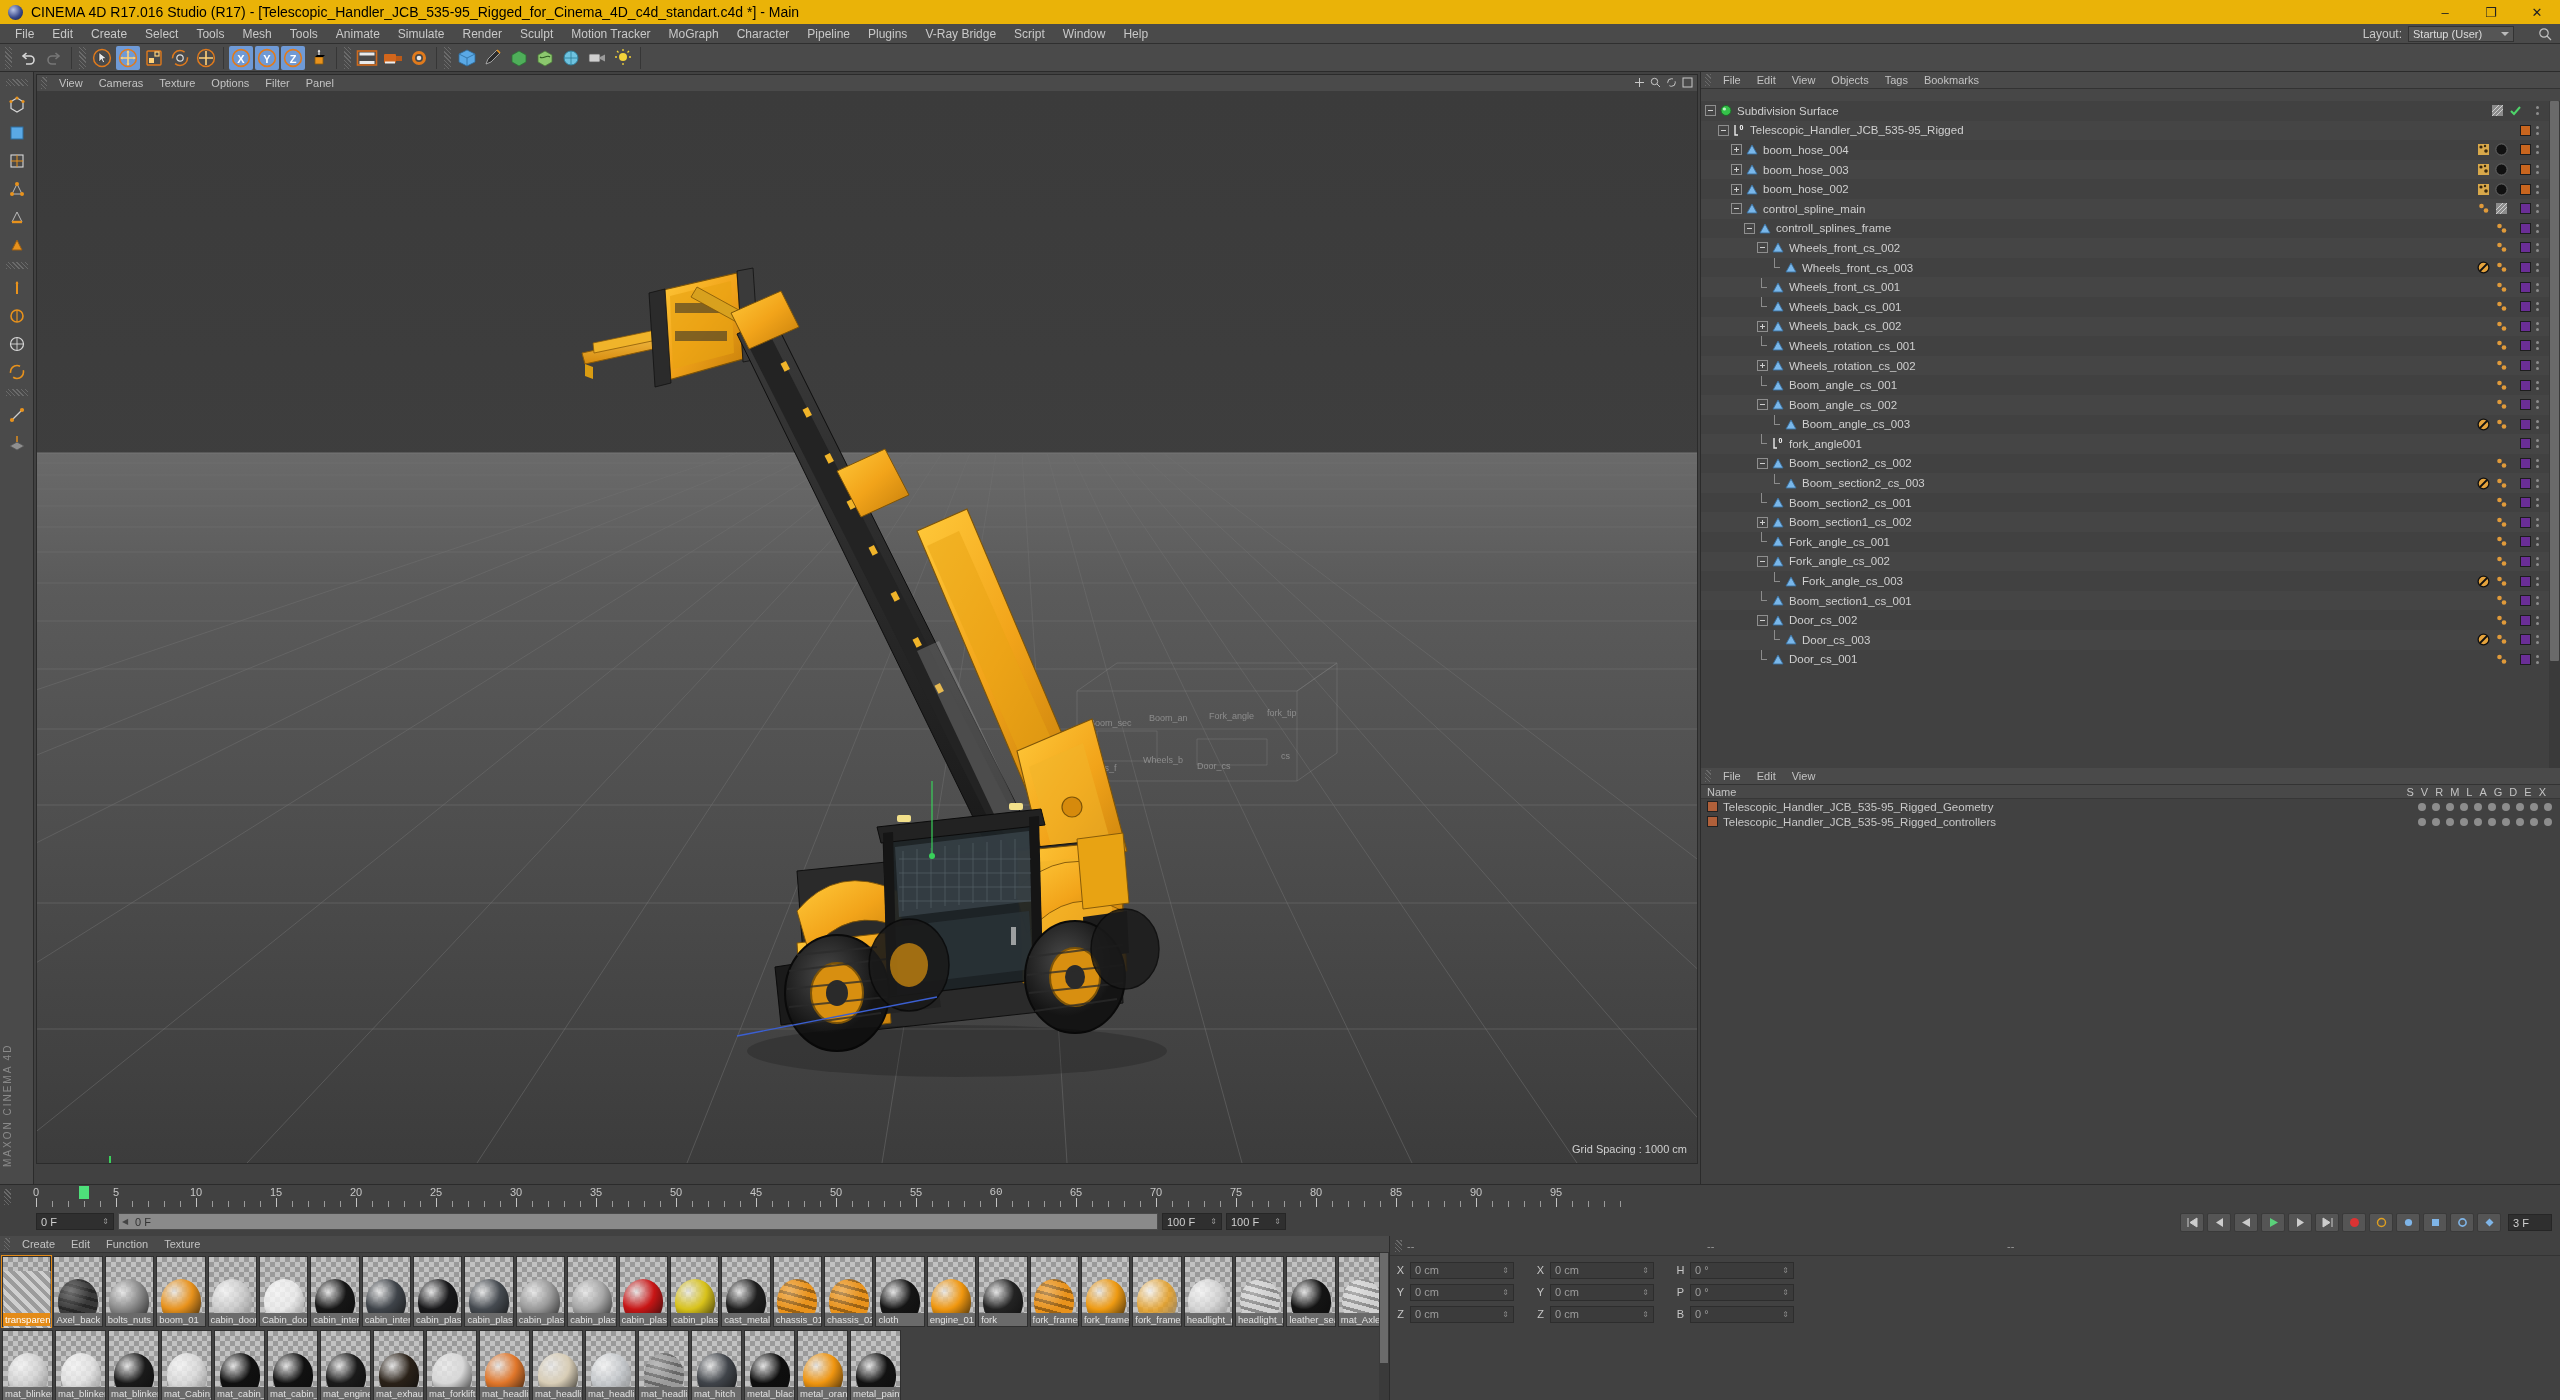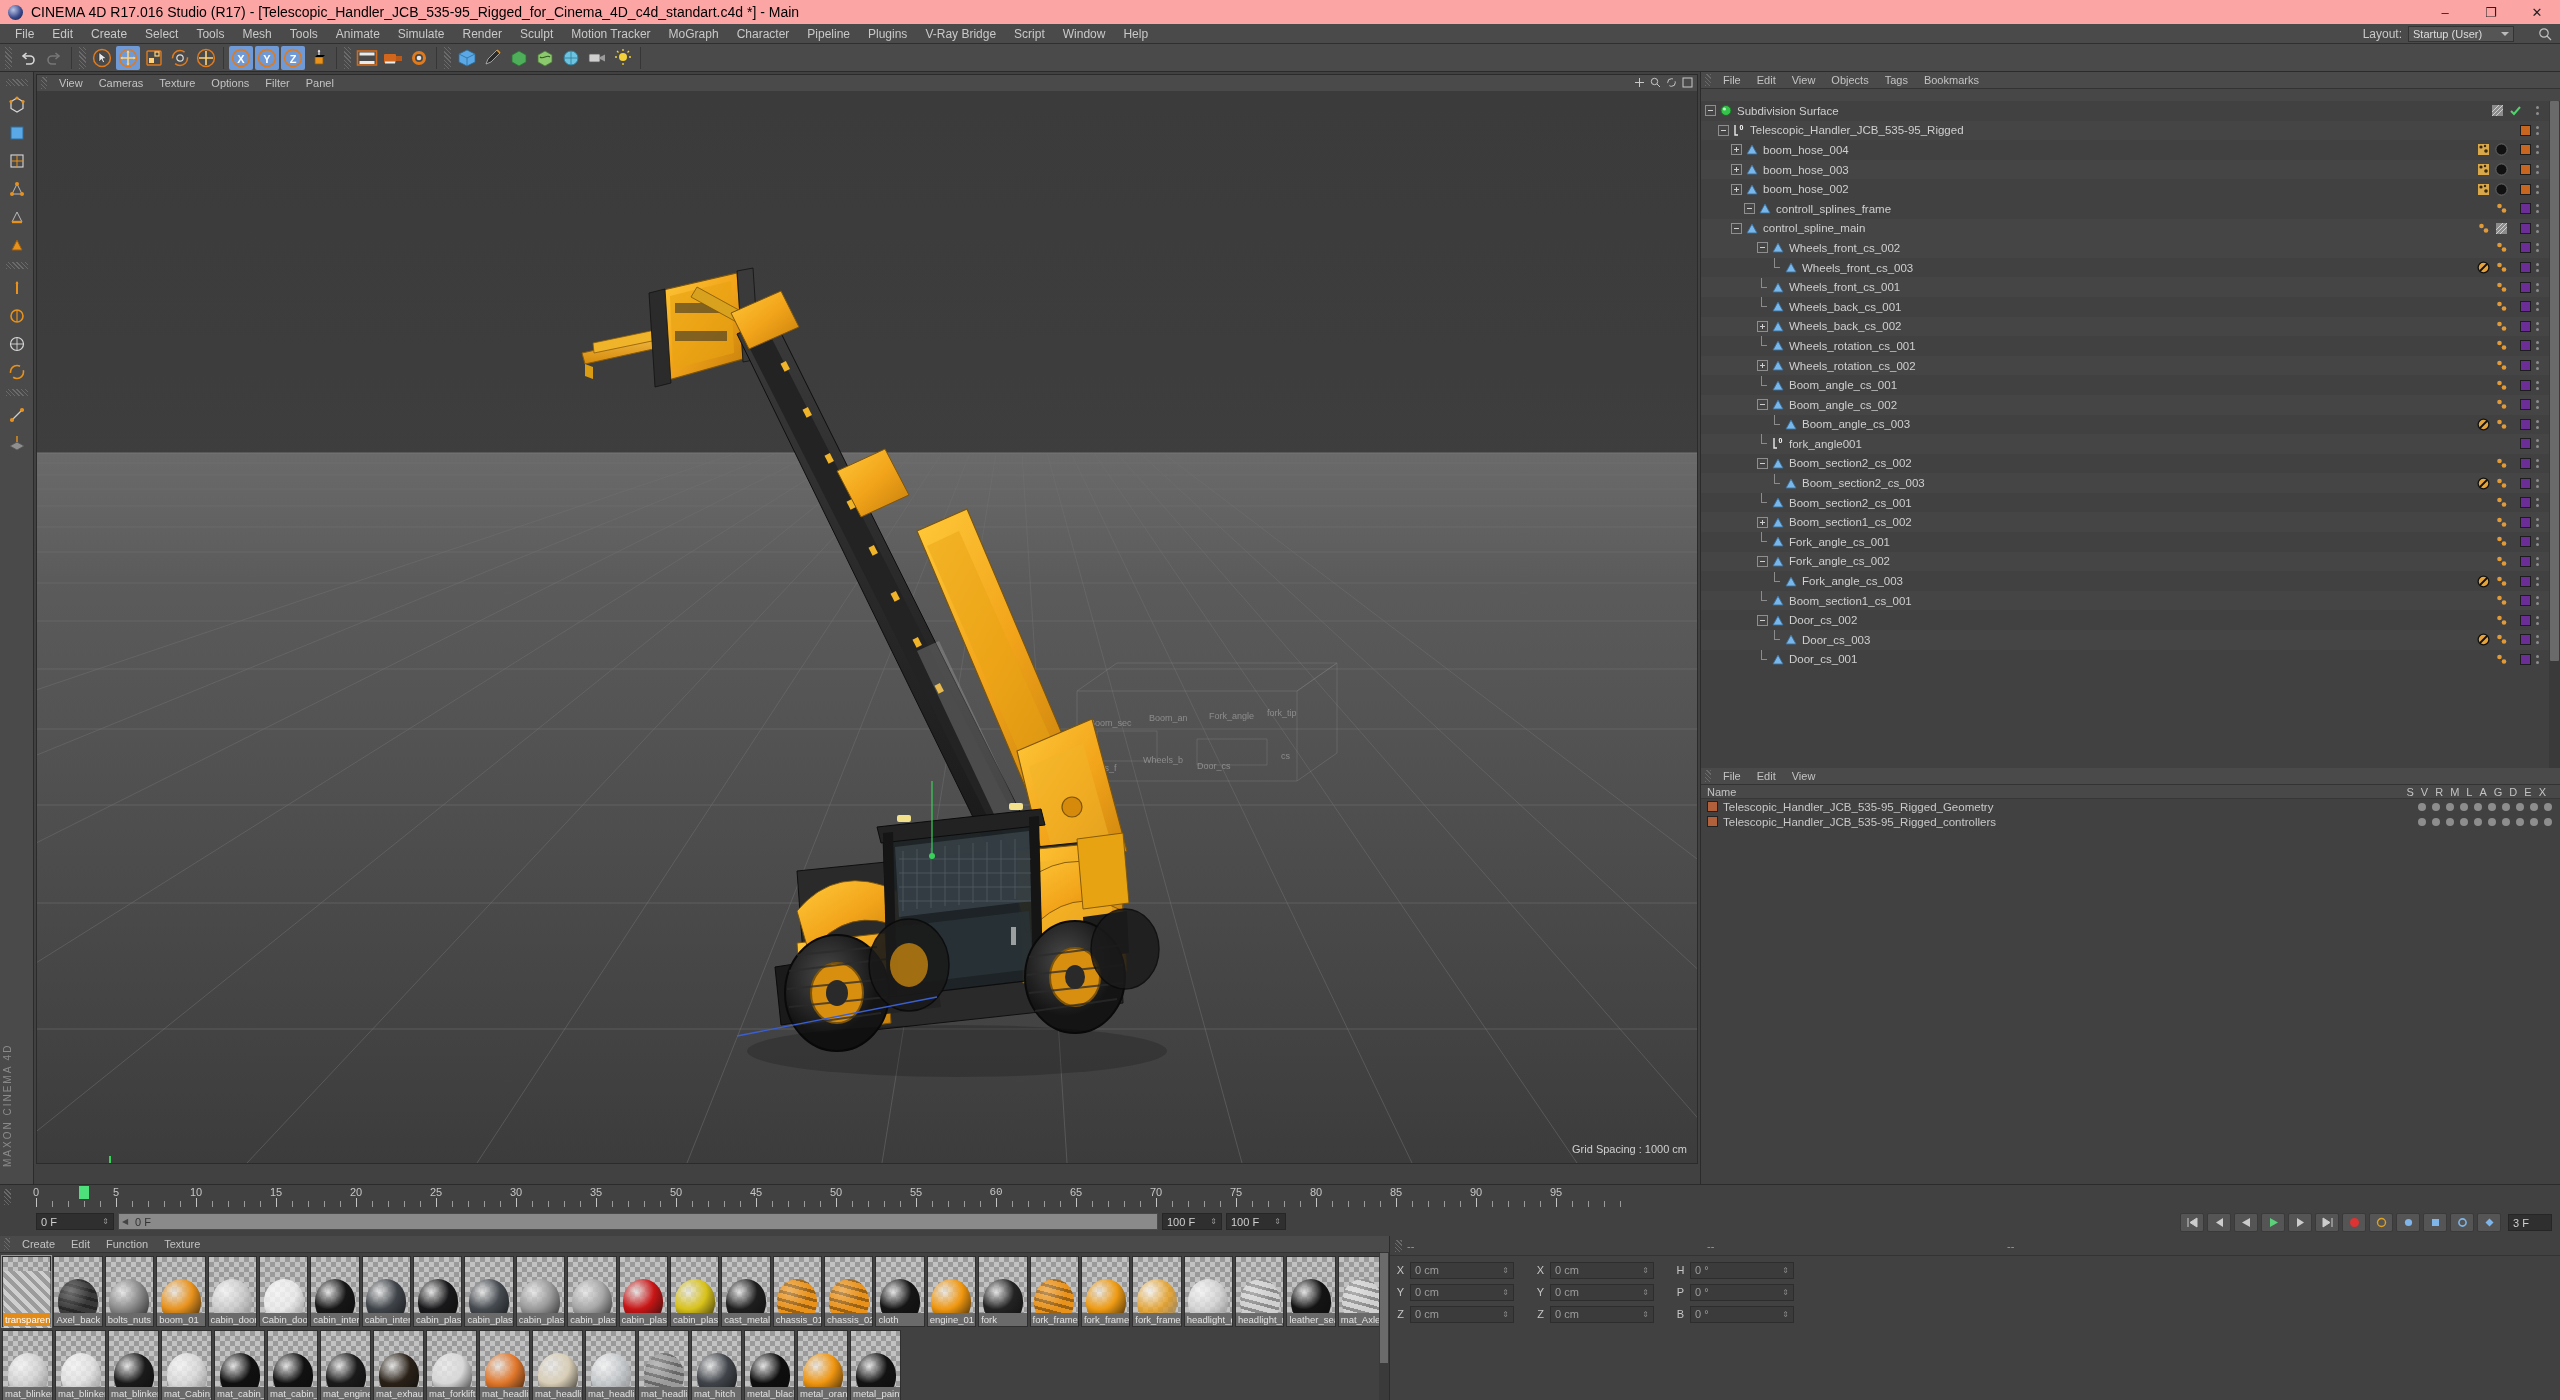--- a/index.html
+++ b/index.html
@@ -1,20 +1,20 @@
 <!DOCTYPE html>
 <html><head>
 <meta charset="utf-8">
 <style>
   * { box-sizing: border-box; margin:0; padding:0; }
   html,body { width:2560px; height:1400px; overflow:hidden; background:#3c3c3c;
     font-family:"Liberation Sans", sans-serif; color:#c8c8c8; -webkit-font-smoothing:antialiased; }
 
   
-  #titlebar { height:24px; background:#fca5a5; color:#000; display:flex; align-items:center;
+  #titlebar { height:24px; background:#eab308; color:#000; display:flex; align-items:center;
     font-size:14px; padding-left:8px; position:relative; }
   #titlebar .c4dlogo { width:15px; height:15px; border-radius:50%;
     background:radial-gradient(circle at 35% 32%, #b9c4e6 0%, #3a4a8c 55%, #10173a 100%);
     margin-right:8px; flex:none; }
   #titlebar .ttxt { white-space:nowrap; }
   #winbtns { position:absolute; right:0; top:0; height:24px; display:flex; }
   #winbtns div { width:46px; height:24px; display:flex; align-items:center; justify-content:center;
     font-size:13px; color:#222; }
 
   
@@ -842,61 +842,61 @@
                 </span>
                 <span style="width:10px"></span>
                 <span class="osw" style="background:#c8651e;border:1px solid #1d1d1d"></span>
                 <span class="dots">
                   <i></i>
                   <i></i>
                 </span>
                 <span style="width:14px"></span>
               </span>
             </div>
+            <div class="orow alt">
+              <span style="width:26px;flex:none"></span>
+              <span class="tgl"></span>
+              <span class="oicon"><svg width="14" height="13" viewBox="0 0 14 13">
+                  <path d="M7 2 12 11H2z" fill="#79b7ea" stroke="#3a6f9e" stroke-width=".9"></path>
+                </svg></span>
+              <span class="oname">control_spline_main</span>
+              <span class="otags">
+                <span class="tagcell">
+                  <svg width="13" height="13">
+                    <circle cx="4.5" cy="4" r="2.3" fill="#e09a3a"></circle>
+                    <circle cx="9" cy="8.5" r="2.3" fill="#e09a3a"></circle>
+                  </svg>
+                </span>
+                <span class="tagcell">
+                  <svg width="13" height="13">
+                    <rect x="1" y="1" width="11" height="11" fill="#8c8c8c"></rect>
+                    <path d="M1 12 12 1M1 8 8 1M5 12 12 5" stroke="#cfcfcf" stroke-width="1"></path>
+                  </svg>
+                </span>
+                <span style="width:10px"></span>
+                <span class="osw" style="background:#6a2e96;border:1px solid #1d1d1d"></span>
+                <span class="dots">
+                  <i></i>
+                  <i></i>
+                </span>
+                <span style="width:14px"></span>
+              </span>
+            </div>
             <div class="orow">
               <span style="width:39px;flex:none"></span>
               <span class="tgl"></span>
               <span class="oicon"><svg width="14" height="13" viewBox="0 0 14 13">
                   <path d="M7 2 12 11H2z" fill="#79b7ea" stroke="#3a6f9e" stroke-width=".9"></path>
                 </svg></span>
               <span class="oname">controll_splines_frame</span>
               <span class="otags">
                 <span class="tagcell">
                   <svg width="13" height="13">
                     <circle cx="4.5" cy="4" r="2.3" fill="#e09a3a"></circle>
                     <circle cx="9" cy="8.5" r="2.3" fill="#e09a3a"></circle>
-                  </svg>
-                </span>
-                <span style="width:10px"></span>
-                <span class="osw" style="background:#6a2e96;border:1px solid #1d1d1d"></span>
-                <span class="dots">
-                  <i></i>
-                  <i></i>
-                </span>
-                <span style="width:14px"></span>
-              </span>
-            </div>
-            <div class="orow alt">
-              <span style="width:26px;flex:none"></span>
-              <span class="tgl"></span>
-              <span class="oicon"><svg width="14" height="13" viewBox="0 0 14 13">
-                  <path d="M7 2 12 11H2z" fill="#79b7ea" stroke="#3a6f9e" stroke-width=".9"></path>
-                </svg></span>
-              <span class="oname">control_spline_main</span>
-              <span class="otags">
-                <span class="tagcell">
-                  <svg width="13" height="13">
-                    <circle cx="4.5" cy="4" r="2.3" fill="#e09a3a"></circle>
-                    <circle cx="9" cy="8.5" r="2.3" fill="#e09a3a"></circle>
-                  </svg>
-                </span>
-                <span class="tagcell">
-                  <svg width="13" height="13">
-                    <rect x="1" y="1" width="11" height="11" fill="#8c8c8c"></rect>
-                    <path d="M1 12 12 1M1 8 8 1M5 12 12 5" stroke="#cfcfcf" stroke-width="1"></path>
                   </svg>
                 </span>
                 <span style="width:10px"></span>
                 <span class="osw" style="background:#6a2e96;border:1px solid #1d1d1d"></span>
                 <span class="dots">
                   <i></i>
                   <i></i>
                 </span>
                 <span style="width:14px"></span>
               </span>

